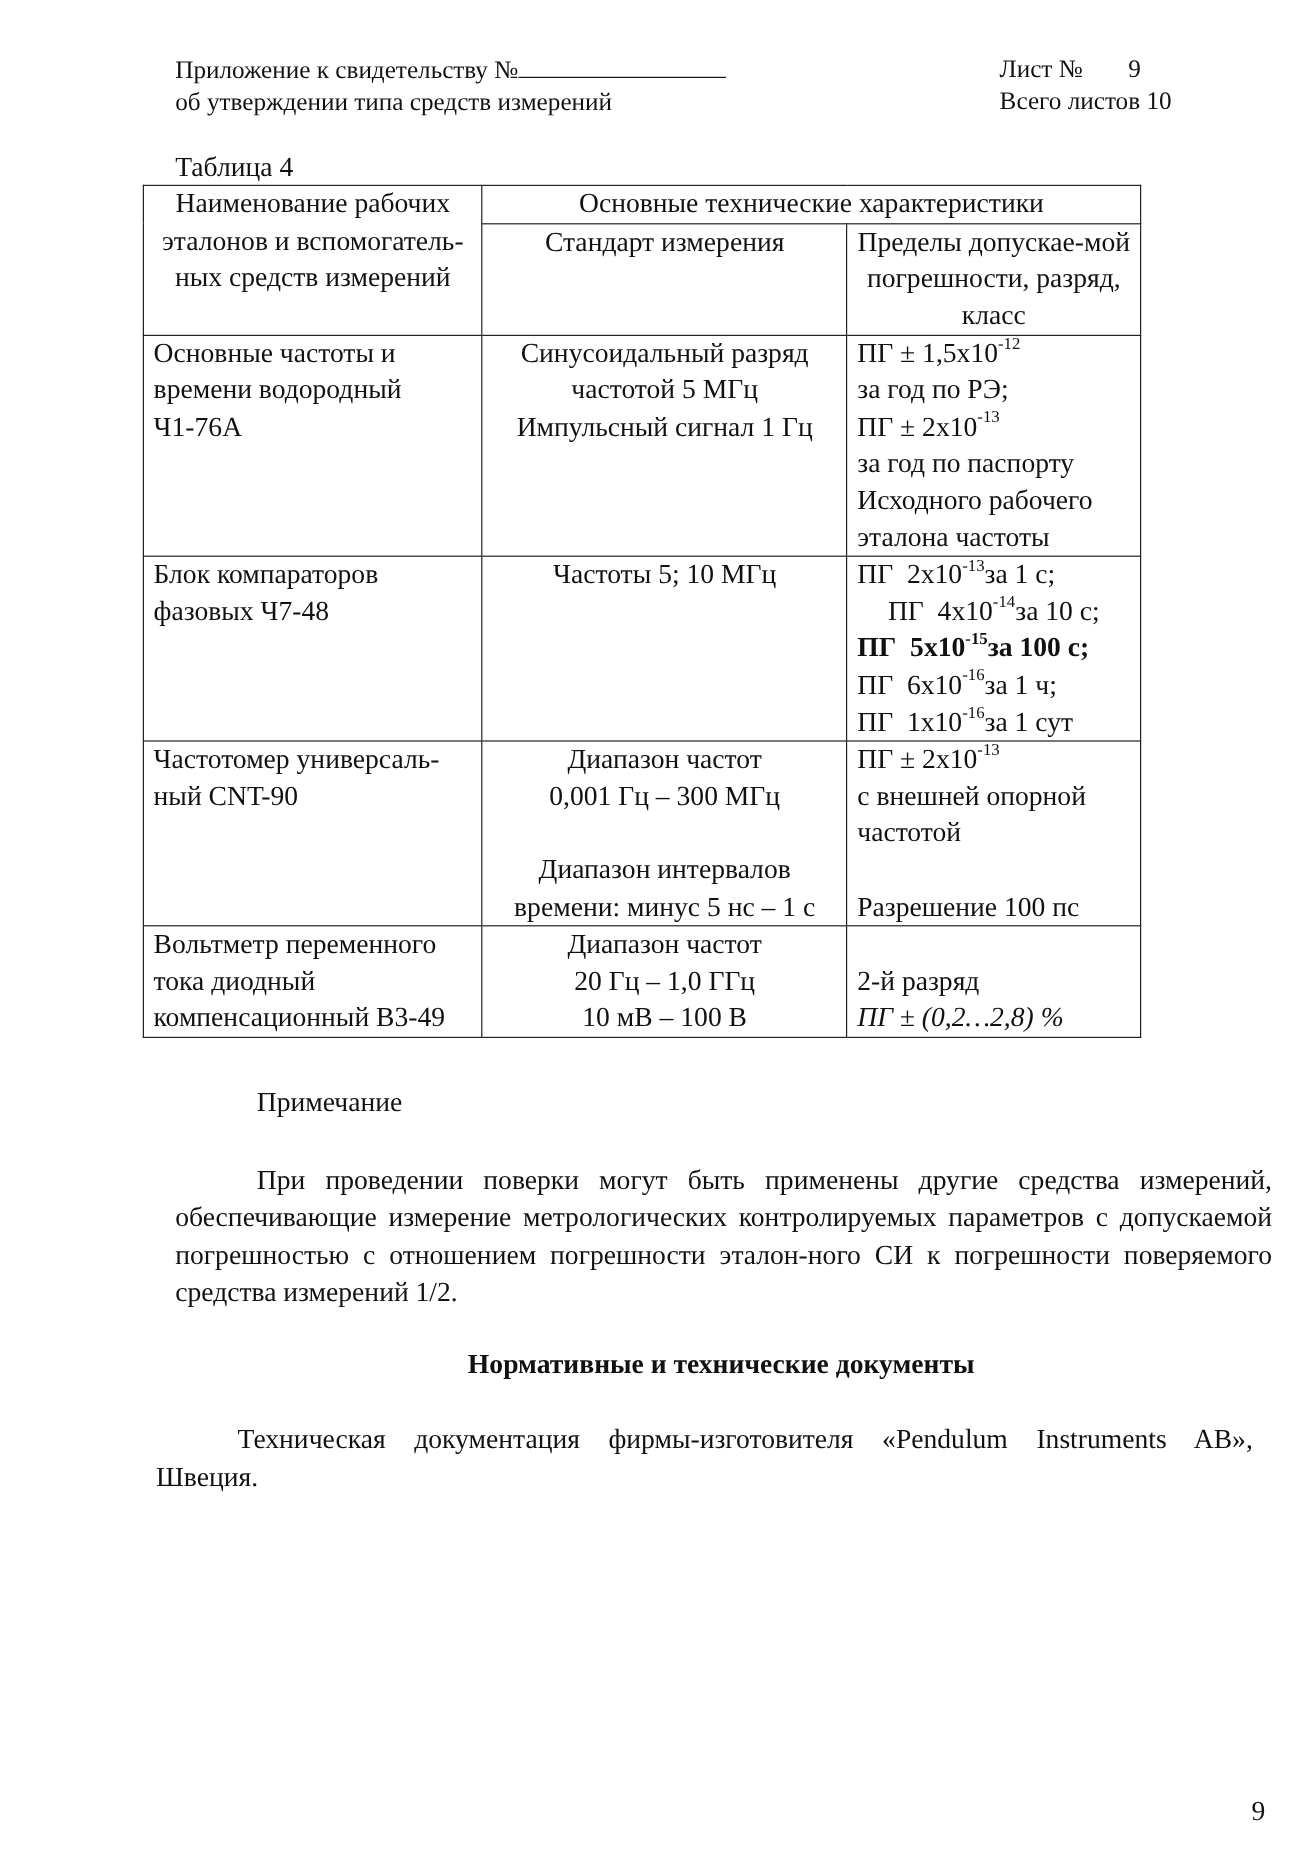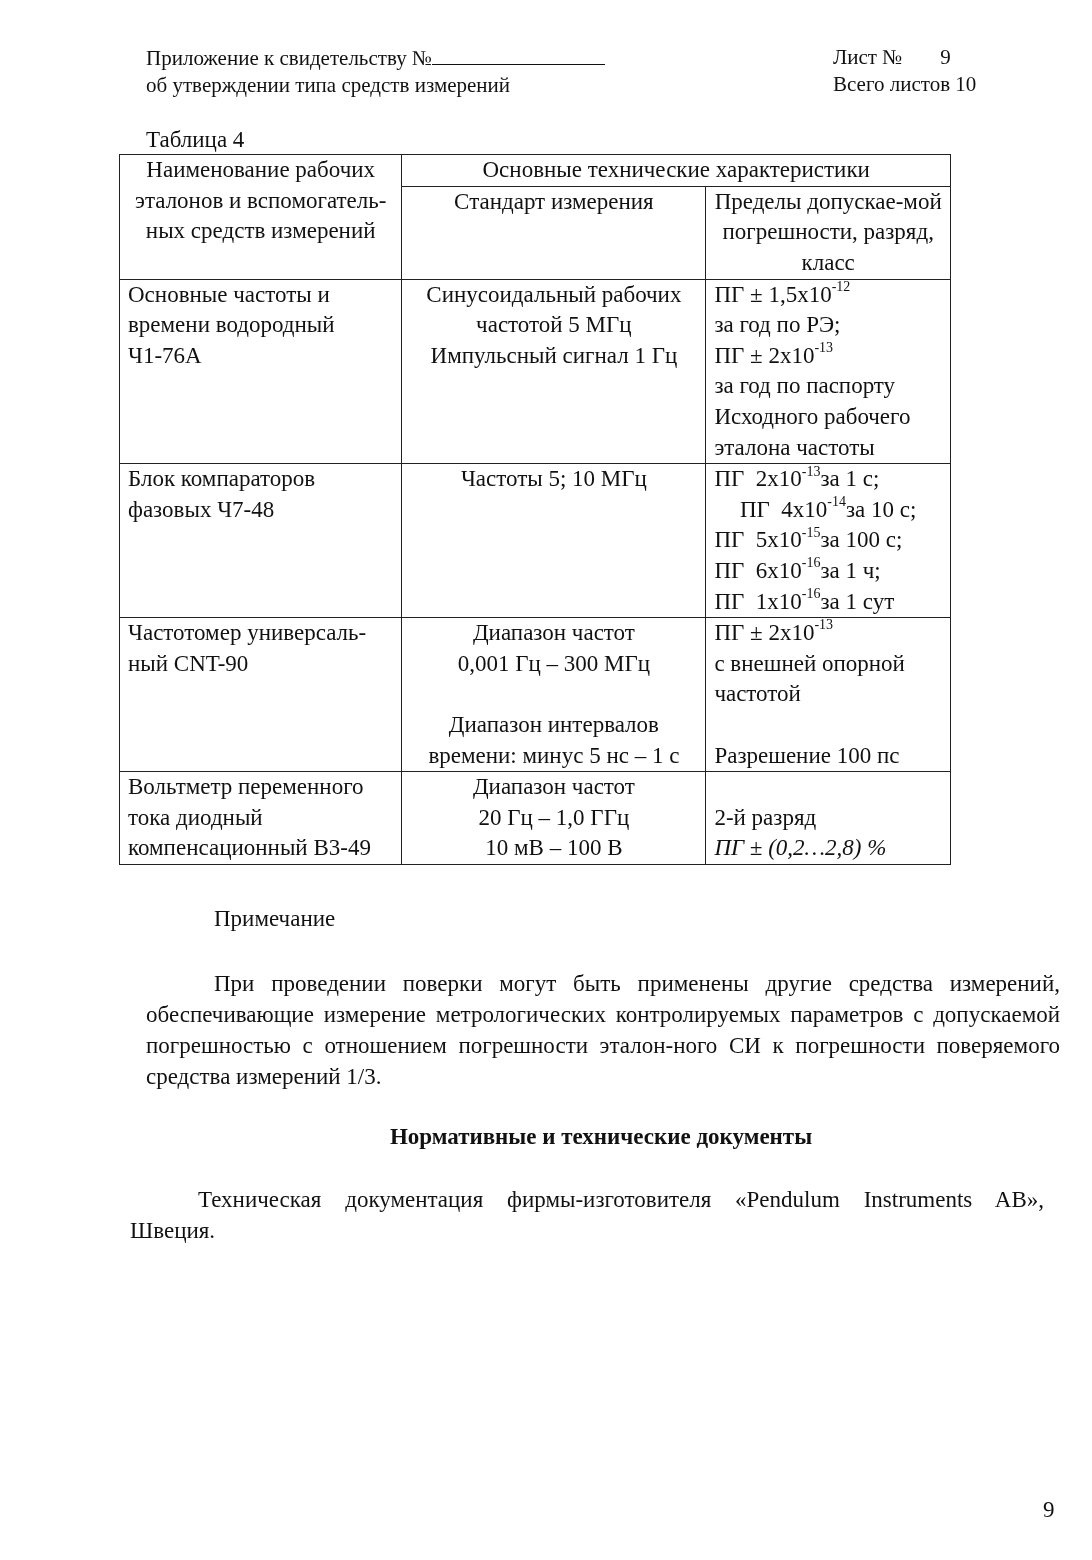--- a/index.html
+++ b/index.html
@@ -63,21 +63,21 @@
     </tr>
   </thead>
   <tbody id="tbody">
       <tr>
         <td class="c1">
           <div>Основные частоты и</div>
           <div>времени водородный</div>
           <div>Ч1-76А</div>
         </td>
         <td class="c2">
-          <div style="min-height: 30.6px;">Синусоидальный рабочих</div>
+          <div style="min-height: 30.6px;">Синусоидальный разряд</div>
           <div style="min-height: 30.6px;">частотой 5 МГц</div>
           <div style="min-height: 30.6px;">Импульсный сигнал 1 Гц</div>
         </td>
         <td class="c3">
           <div style="min-height: 30.6px; white-space: pre;"><span>ПГ ± 1,5x10</span><sup>-12</sup></div>
           <div style="min-height: 30.6px; white-space: pre;"><span>за год по РЭ;</span></div>
           <div style="min-height: 30.6px; white-space: pre;"><span>ПГ ± 2x10</span><sup>-13</sup></div>
           <div style="min-height: 30.6px; white-space: pre;"><span>за год по паспорту</span></div>
           <div style="min-height: 30.6px; white-space: pre;"><span>Исходного рабочего</span></div>
           <div style="min-height: 30.6px; white-space: pre;"><span>эталона частоты</span></div>
@@ -87,21 +87,21 @@
         <td class="c1">
           <div>Блок компараторов</div>
           <div>фазовых Ч7-48</div>
         </td>
         <td class="c2">
           <div style="min-height: 30.6px;">Частоты 5; 10 МГц</div>
         </td>
         <td class="c3">
           <div style="min-height: 30.6px; white-space: pre;"><span>ПГ  2x10</span><sup>-13</sup><span>за 1 с;</span></div>
           <div style="min-height: 30.6px; white-space: pre; text-align: center;"><span>ПГ  4x10</span><sup>-14</sup><span>за 10 с;</span></div>
-          <div style="min-height: 30.6px; white-space: pre;"><span>ПГ  5x10</span><sup>-15</sup><span>за 100 с;</span></div>
+          <div style="min-height: 30.6px; white-space: pre; font-weight: bold;"><span>ПГ  5x10</span><sup>-15</sup><span>за 100 с;</span></div>
           <div style="min-height: 30.6px; white-space: pre;"><span>ПГ  6x10</span><sup>-16</sup><span>за 1 ч;</span></div>
           <div style="min-height: 30.6px; white-space: pre;"><span>ПГ  1x10</span><sup>-16</sup><span>за 1 сут</span></div>
         </td>
       </tr>
       <tr>
         <td class="c1">
           <div>Частотомер универсаль-</div>
           <div>ный CNT-90</div>
         </td>
         <td class="c2">
@@ -133,18 +133,18 @@
         <td class="c3">
           <div style="min-height: 30.6px; white-space: pre;"><span></span></div>
           <div style="min-height: 30.6px; white-space: pre;"><span>2-й разряд</span></div>
           <div style="min-height: 30.6px; white-space: pre; font-style: italic;"><span>ПГ ± (0,2…2,8) %</span></div>
         </td>
       </tr>
     </tbody>
 </table>
 
 <div class="note-title">Примечание</div>
-<div class="note-body">При проведении поверки могут быть применены другие средства измерений, обеспечивающие измерение метрологических контролируемых параметров с допускаемой погрешностью с отношением погрешности эталон-ного СИ к погрешности поверяемого средства измерений 1/3.</div>
+<div class="note-body">При проведении поверки могут быть применены другие средства измерений, обеспечивающие измерение метрологических контролируемых параметров с допускаемой погрешностью с отношением погрешности эталон-ного СИ к погрешности поверяемого средства измерений 1/2.</div>
 
 <div class="sec-title">Нормативные и технические документы</div>
 <div class="ref-body">Техническая документация фирмы-изготовителя «Pendulum Instruments AB», Швеция.</div>
 
 <div class="page-num">9</div>
 
 </body></html>

